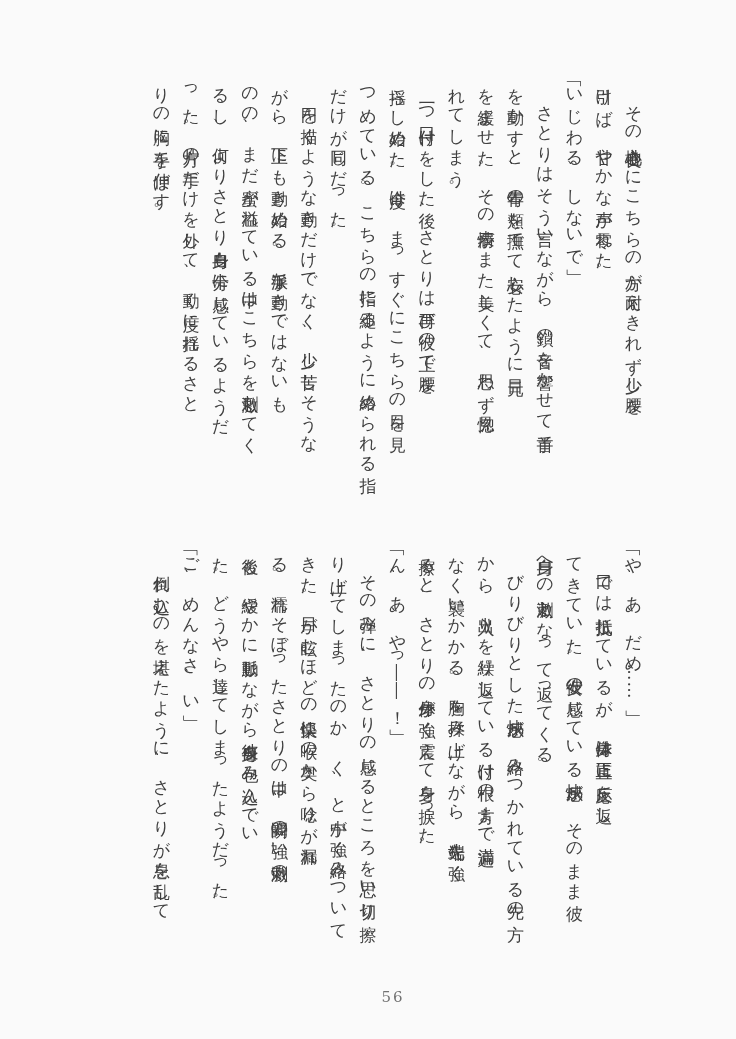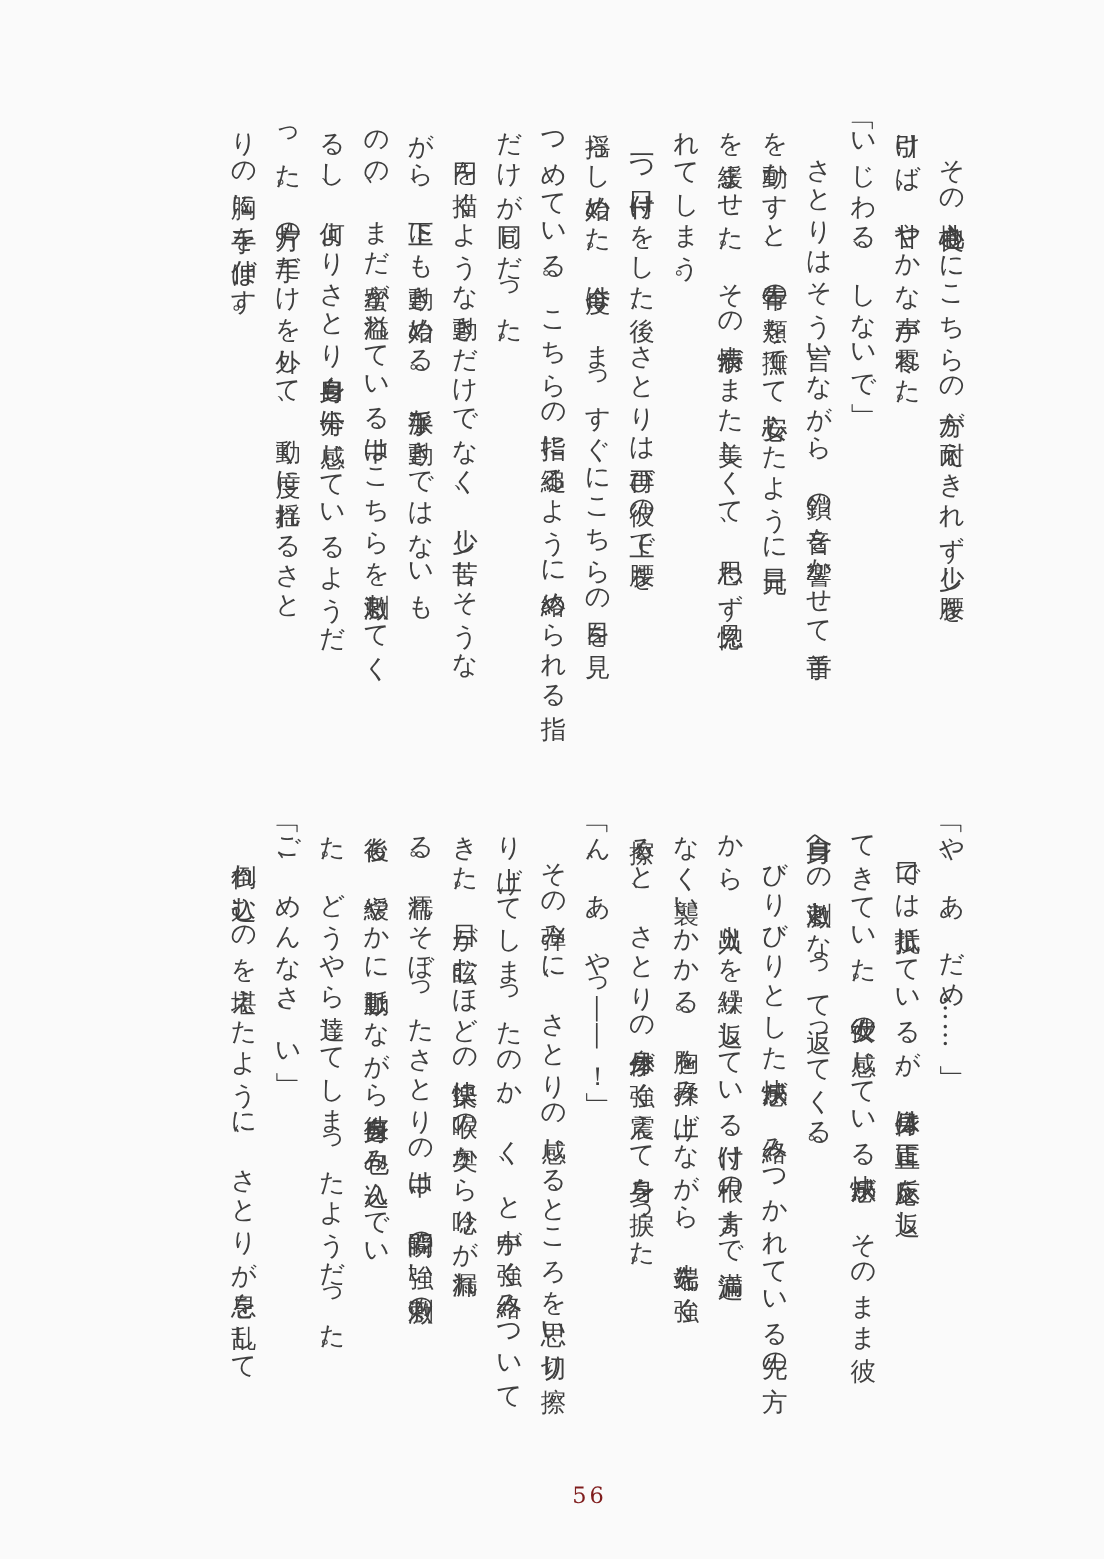--- a/index.html
+++ b/index.html
@@ -79,14 +79,14 @@
       <div class="tline">「ん、あ、やっ――！」</div>
       <div class="tline">　その弾みに、さとりの感じるところを思い切り擦</div>
       <div class="tline">り上げてしまったのか、く、と中が強く絡みついて</div>
       <div class="tline">きた。目が眩むほどの快楽に喉の奥から唸りが漏れ</div>
       <div class="tline">る。濡れそぼったさとりの中は、瞬間の強い刺激の</div>
       <div class="tline">後も、緩やかに脈動しながら彼自身を包み込んでい</div>
       <div class="tline">た。どうやら達してしまったようだった。</div>
       <div class="tline">「ご、めんなさ、い」</div>
       <div class="tline">　倒れ込むのを堪えたように、さとりが息を乱して</div>
     </div>
-  <div class="page-number" style="color: #7f1d1d;">56</div>
+  <div class="page-number" style="color: #737373;">56</div>
 </div>
 
 </body></html>

